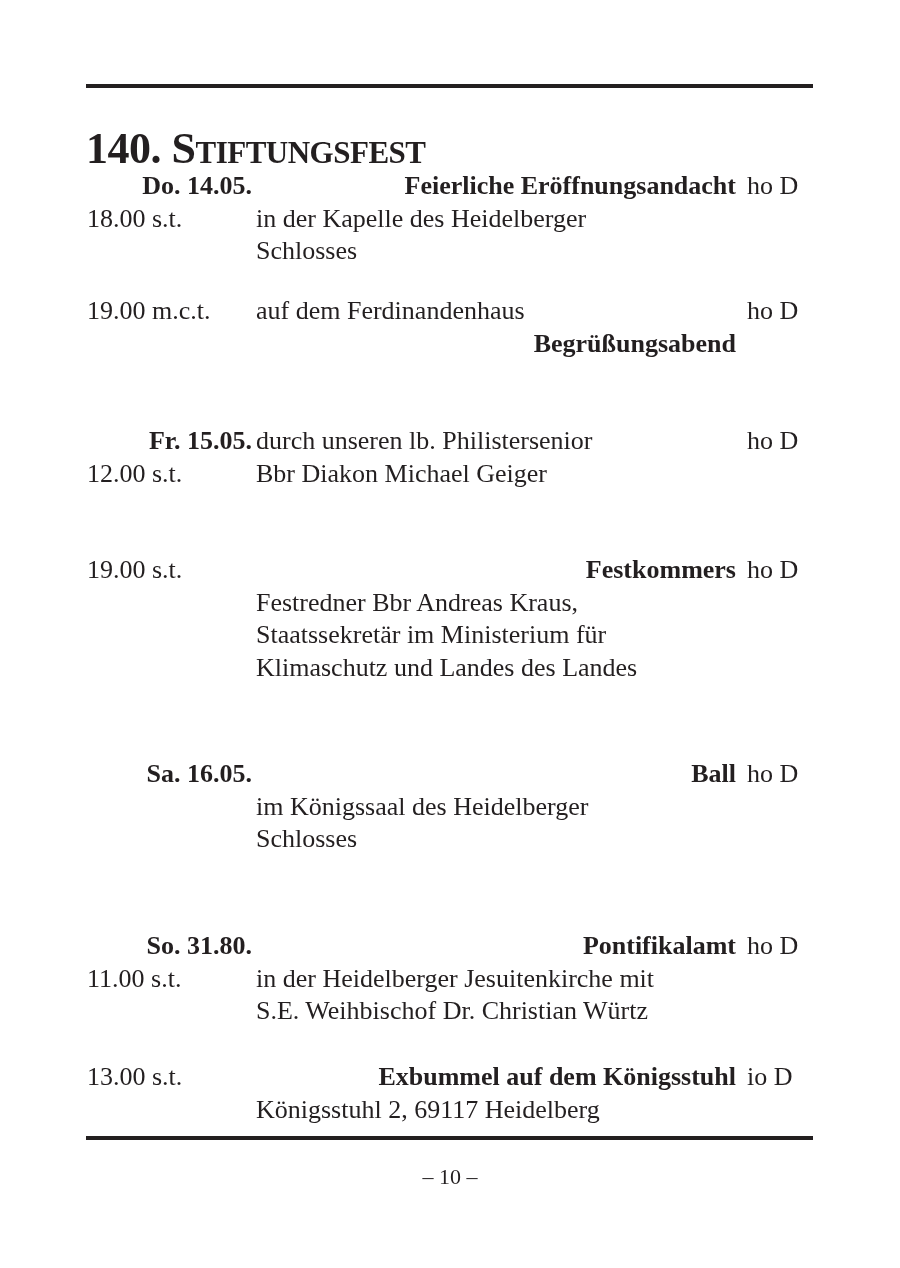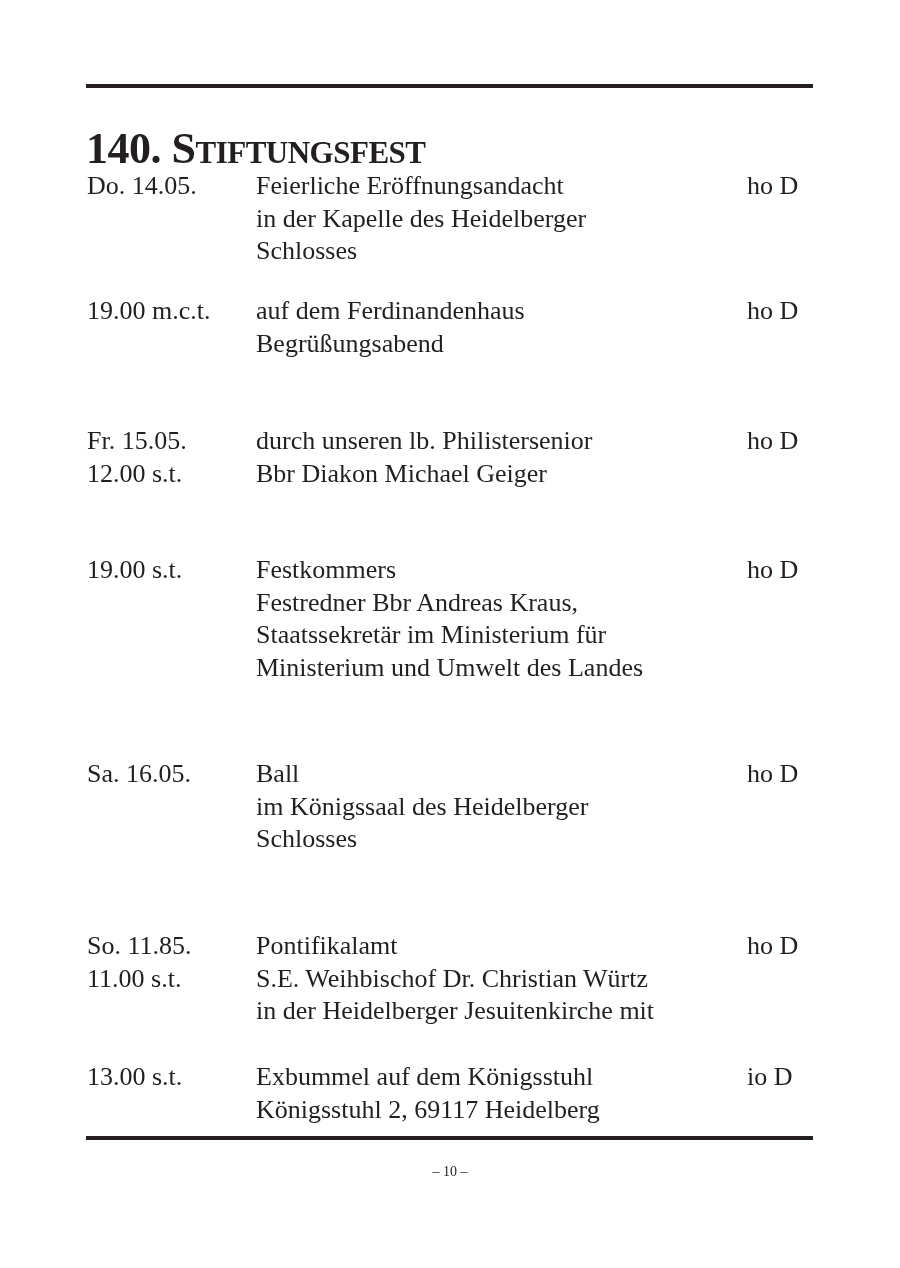--- a/index.html
+++ b/index.html
@@ -8,38 +8,39 @@
   .rule { position: absolute; left: 86px; width: 727px; height: 4px; background: #231f20; }
   .rule.top { top: 84px; }
   .rule.bottom { top: 1136px; }
   .title { position: absolute; left: 86px; top: 88px; font-size: 44px; font-weight: bold;
            letter-spacing: -0.5px; line-height: 60px; margin-top: 31px; }
   .title .sc { font-variant: small-caps; }
   .entry { position: absolute; left: 86px; width: 727px; font-size: 26px; line-height: 32.5px; }
   .col-left { position: absolute; left: 1px; top: 0; width: 165px; }
   .col-mid { position: absolute; left: 170px; top: 0; width: 480px; }
   .col-right { position: absolute; left: 661px; top: 0; width: 70px; }
-  .b { font-weight: normal; }
+  .b { font-weight: bold; text-align: right; }
   .line { display: block; white-space: nowrap; }
   .page-number { position: absolute; left: 0; width: 900px; top: 1164px; text-align: center;
-                 font-size: 14px; }
+                 font-size: 22px; }
 </style>
 </head>
 <body>
 
 <div class="rule top"></div>
 
 <div class="title">
   <span>140.</span>
   <span class="sc">Stiftungsfest</span>
 </div>
 
 <div class="entry" style="top:170px">
   <div class="col-left">
     <span class="line b">Do. 14.05.</span>
+    <span class="line">18.00 s.t.</span>
   </div>
   <div class="col-mid">
     <span class="line b">Feierliche Eröffnungsandacht</span>
     <span class="line">in der Kapelle des Heidelberger</span>
     <span class="line">Schlosses</span>
   </div>
   <div class="col-right">
       <span class="line">ho D</span>
     </div>
 </div>
@@ -72,21 +73,21 @@
 </div>
 
 <div class="entry" style="top:554px">
   <div class="col-left">
     <span class="line">19.00 s.t.</span>
   </div>
   <div class="col-mid">
     <span class="line b">Festkommers</span>
     <span class="line">Festredner Bbr Andreas Kraus,</span>
     <span class="line">Staatssekretär im Ministerium für</span>
-    <span class="line">Ministerium und Umwelt des Landes</span>
+    <span class="line">Klimaschutz und Landes des Landes</span>
   </div>
   <div class="col-right">
       <span class="line">ho D</span>
     </div>
 </div>
 
 <div class="entry" style="top:758px">
   <div class="col-left">
     <span class="line b">Sa. 16.05.</span>
   </div>
@@ -95,27 +96,27 @@
     <span class="line">im Königssaal des Heidelberger</span>
     <span class="line">Schlosses</span>
   </div>
   <div class="col-right">
       <span class="line">ho D</span>
     </div>
 </div>
 
 <div class="entry" style="top:930px">
   <div class="col-left">
-    <span class="line b">So. 11.85.</span>
+    <span class="line b">So. 31.80.</span>
     <span class="line">11.00 s.t.</span>
   </div>
   <div class="col-mid">
     <span class="line b">Pontifikalamt</span>
+    <span class="line">in der Heidelberger Jesuitenkirche mit</span>
     <span class="line">S.E. Weihbischof Dr. Christian Würtz</span>
-    <span class="line">in der Heidelberger Jesuitenkirche mit</span>
   </div>
   <div class="col-right">
       <span class="line">ho D</span>
     </div>
 </div>
 
 <div class="entry" style="top:1061px">
   <div class="col-left">
     <span class="line">13.00 s.t.</span>
   </div>

